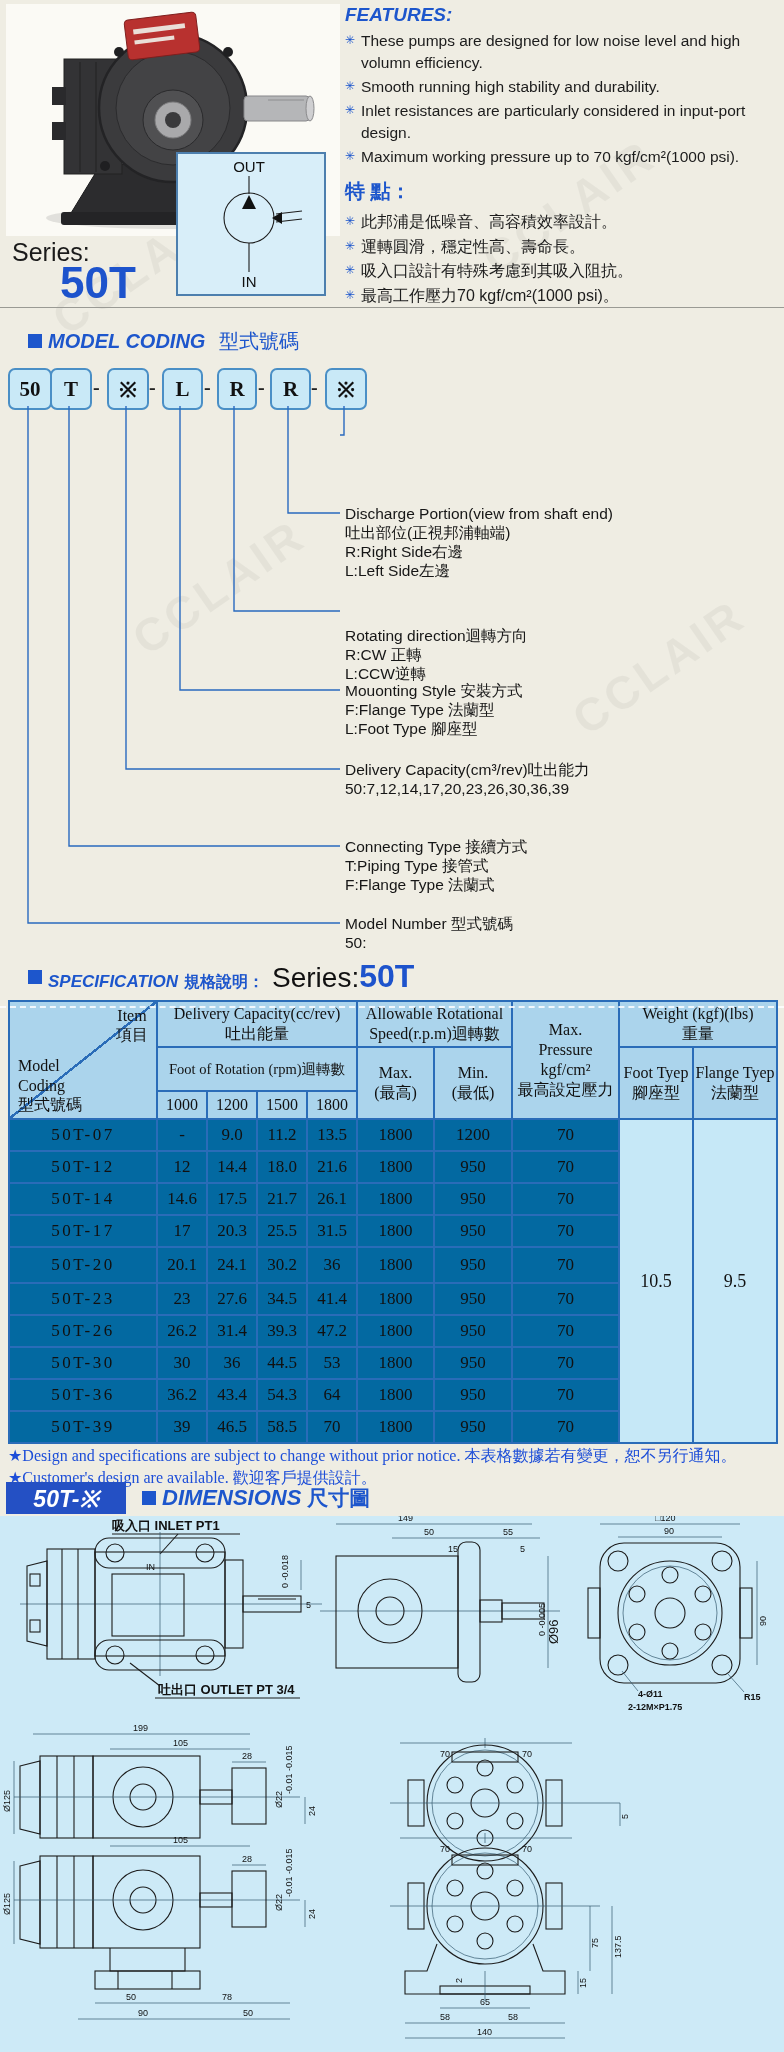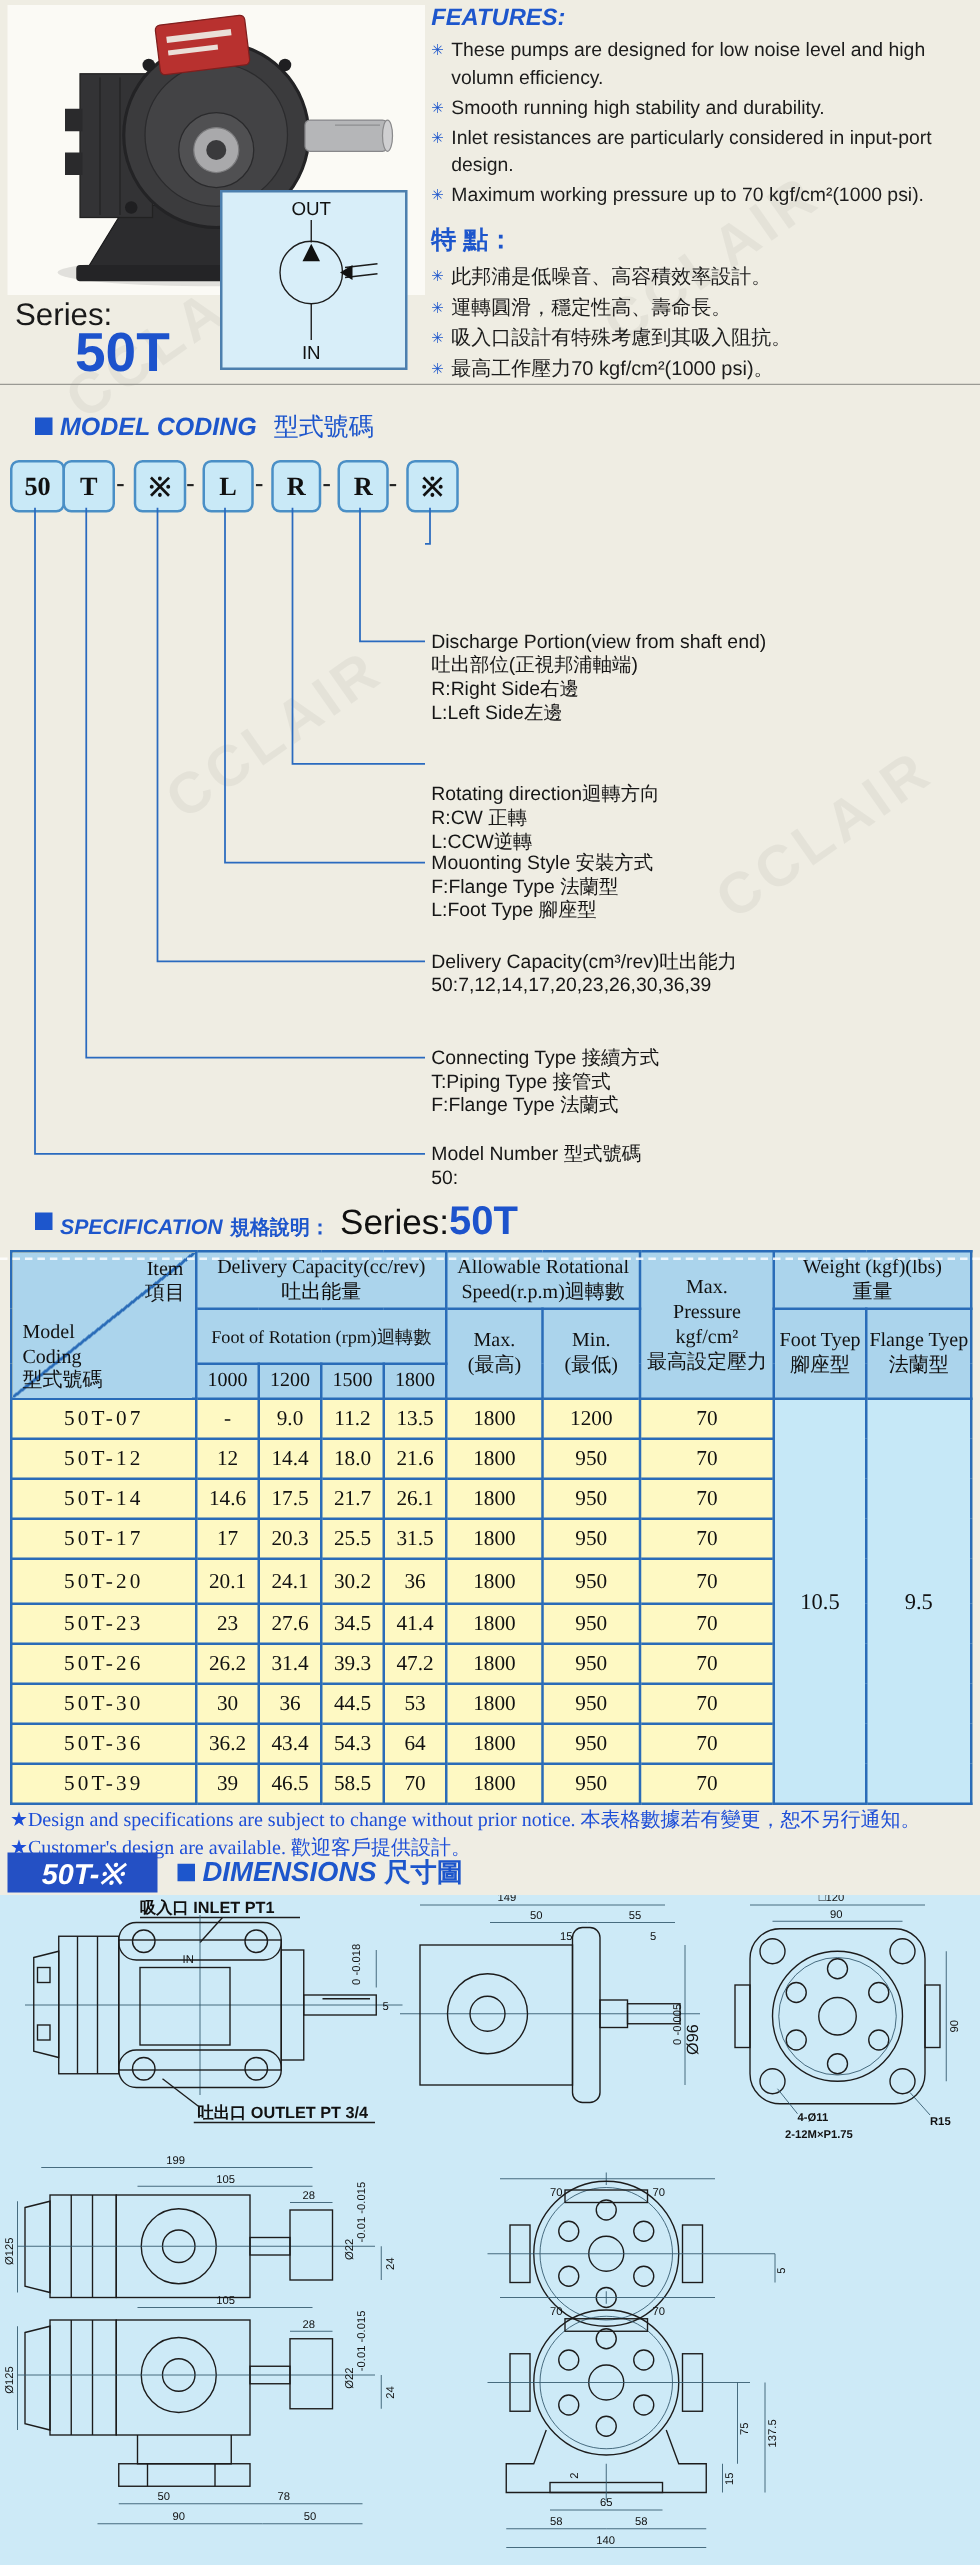--- a/index.html
+++ b/index.html
@@ -30,21 +30,21 @@
   .mc-entry{position:absolute;left:345px;width:430px;font-size:15.5px;line-height:19px;color:#161616;}
   .mc-entry .l1{font-weight:600;}
   
   .spec-head{left:28px;top:958px;display:flex;align-items:baseline;}
   .spec-head .sq{width:14px;height:14px;background:#1d56cc;margin-right:6px;align-self:center;}
   .spec-head .en{font:italic 800 17px "Liberation Sans",sans-serif;color:#1d56cc;}
   .spec-head .zh{font:700 16px "Liberation Sans",sans-serif;color:#1d56cc;margin-left:6px;}
   .spec-head .ser{font:400 28px "Liberation Sans",sans-serif;color:#111;margin-left:8px;}
   .spec-head .ser5{font:800 32px "Liberation Sans",sans-serif;color:#1d53cc;}
   table.spec{position:absolute;left:8px;top:1000px;width:768px;border-collapse:collapse;table-layout:fixed;
-             background:#fef9c3;font-family:"Liberation Serif",serif;}
+             background:#0369a1;font-family:"Liberation Serif",serif;}
   table.spec th,table.spec td{border:2px solid #2a6cb8;padding:0;text-align:center;vertical-align:middle;}
   table.spec thead th{background:#abd4ec;font-weight:400;}
   .h-main{font-size:16px;line-height:1.25;}
   .h-sub{font-size:14.5px;}
   .corner{position:relative;background:
      linear-gradient(to bottom right,rgba(0,0,0,0) calc(50% - 1.2px),#2a6cb8 calc(50% - 1.2px),#2a6cb8 calc(50% + 1.2px),rgba(0,0,0,0) calc(50% + 1.2px)),#abd4ec !important;}
   .corner .item{position:absolute;right:8px;top:4px;font-size:16px;line-height:1.2;text-align:center;}
   .corner .model{position:absolute;left:8px;bottom:4px;font-size:16px;line-height:1.2;text-align:left;}
   td.model{font-size:17px;letter-spacing:2.5px;}
   td.num{font-size:17px;}

